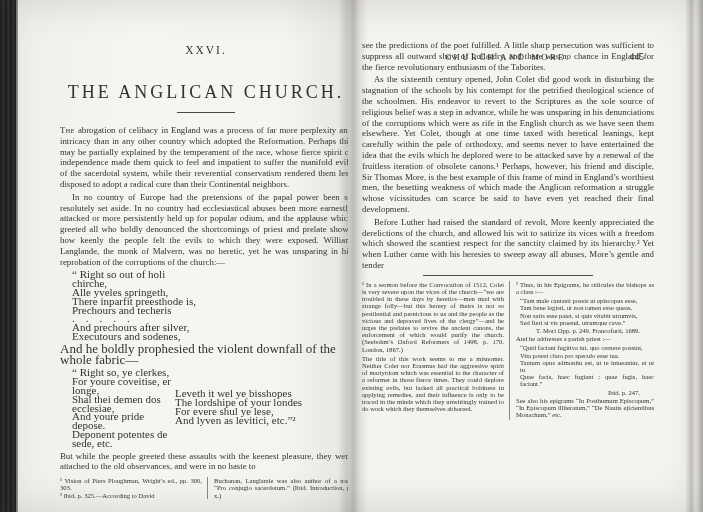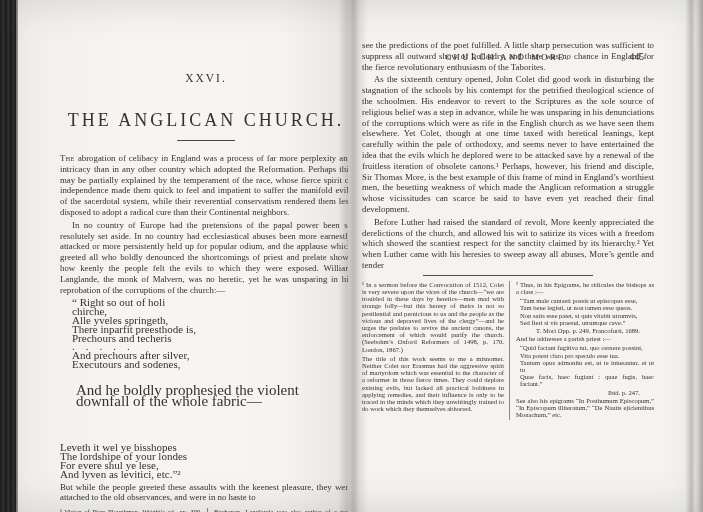--- a/index.html
+++ b/index.html
@@ -15,38 +15,38 @@
     background:linear-gradient(90deg,rgba(120,118,115,0) 0%,rgba(110,108,105,0.42) 52%,rgba(130,128,125,0.18) 72%,rgba(140,138,135,0) 100%);}
   .edge-right{position:absolute;right:0;top:0;bottom:0;width:18px;
     background:linear-gradient(90deg,rgba(180,179,176,0) 0%,#c7c6c3 35%,#eceae7 60%,#b2b1ae 100%);}
   
   .page{position:absolute;top:0;bottom:0;overflow:hidden;}
   .page-left{left:18px;width:330px;background:linear-gradient(90deg,#f0efec 0%,#f6f5f2 35%,#f5f4f1 80%,#e7e6e3 100%);}
   .page-right{left:352px;width:351px;background:linear-gradient(90deg,#d8d7d4 0%,#f0efec 5%,#f7f6f3 14%,#f6f5f2 90%,#eceb e8 100%);}
   .lp-content{position:absolute;left:42px;top:0;width:292px;}
   .rp-content{position:absolute;left:10px;top:0;width:292px;}
   
-  .heading-block{padding-top:72px;text-align:center;}
+  .heading-block{padding-top:44px;text-align:center;}
   .chapter-num{font-size:11.5px;letter-spacing:2px;}
   .chapter-title{font-size:18px;letter-spacing:3px;margin-top:26px;}
   .title-rule{width:58px;height:0;border-top:1.4px solid #4a4846;margin:9px auto 0 auto;}
   
   .body-text{font-size:8.8px;line-height:10.8px;text-align:justify;}
   .para{margin:0 0 2px 0;}
   .para.indent{text-indent:12px;}
   .para1{margin-top:12px;}
   .smallcaps{font-variant:small-caps;letter-spacing:0.5px;margin-top:45px;}
   
   .verse-row{display:flex;font-size:11px;line-height:8.8px;margin:3px 0 3px 0;}
   .prewrap{white-space:pre-line;}
   .v1-left{width:126px;margin-left:12px;flex:none;}
   .v2-left{width:103px;margin-left:12px;flex:none;}
   .v-right{flex:1;}
   .v-offset{margin-top:21px;}
-  .bridge{font-size:15px;line-height:10.8px;margin:16px;}
+  .bridge{font-size:13px;line-height:10.8px;margin:0;}
   
   .footnotes{display:flex;font-size:6.6px;line-height:7.2px;text-align:justify;margin-top:5px;}
   .fn-col1{width:142px;flex:none;padding-right:5px;}
   .fn-col2{flex:1;border-left:0.8px solid #8a8885;padding-left:6px;}
   .fn-rule{width:170px;height:0;border-top:0.9px solid #504e4c;margin:4px auto 4px auto;}
   .fn-para{margin:0 0 2px 0;}
   .fn-verse{margin:1px 0 1px 4px;}
   .fn-attr-right{text-align:right;padding-right:14px;margin:1px 0;}
   
   .rp-header{position:absolute;left:10px;top:52px;width:292px;text-align:center;
@@ -85,20 +85,25 @@
 There inparfit preesthode is,
 Prechours and techeris
 .&nbsp;&nbsp;&nbsp;&nbsp;.&nbsp;&nbsp;&nbsp;&nbsp;.&nbsp;&nbsp;&nbsp;&nbsp;.&nbsp;&nbsp;&nbsp;&nbsp;.
 And prechours after silver,
 Executours and sodenes,</div>
       </div>
 
       <p class="bridge">And he boldly prophesied the violent downfall of the whole fabric—</p>
 
       <div class="verse-row">
+        <div class="v2-left prewrap">“ Right so, ye clerkes,
+For youre coveitise, er longe,
+Shal thei demen dos ecclesiae,
+And youre pride depose.
+Deponent potentes de sede, etc.</div>
         <div class="v-right prewrap v-offset">Leveth it wel ye bisshopes
 The lordshipe of your londes
 For evere shul ye lese,
 And lyven as levitici, etc.”²</div>
       </div>
 
       <div class="body-text">
         <p class="para">But while the people greeted these assaults with the keenest pleasure, they were attached to the old observances, and were in no haste to</p>
       </div>
 

